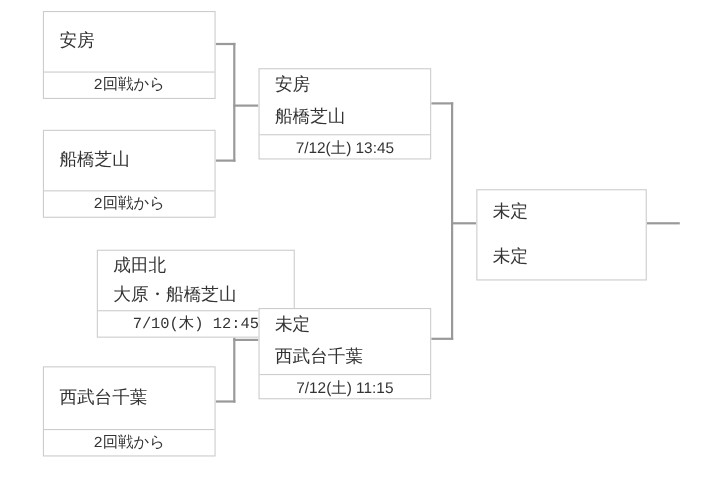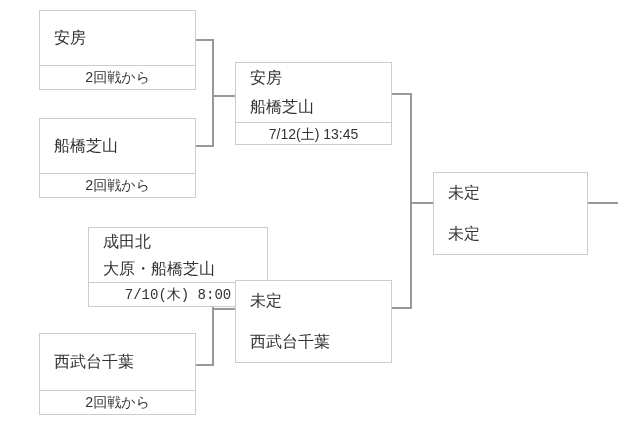--- a/index.html
+++ b/index.html
@@ -90,21 +90,21 @@
       <div class="team">船橋芝山</div>
     </div>
     <div class="footer">2回戦から</div>
   </div>
 
   <div class="box r1" style="left:55px; top:227px; width:180px; height:80px;margin-left:33px;">
     <div class="teams">
       <div class="team">成田北</div>
       <div class="team">大原・船橋芝山</div>
     </div>
-    <div class="footer">7/10(木) 8:00</div>
+    <div class="footer">7/10(木) 12:45</div>
   </div>
 
   <div class="box r1" style="left:39px; top:333px; width:157px; height:82px;">
     <div class="teams">
       <div class="team">西武台千葉</div>
     </div>
     <div class="footer">2回戦から</div>
   </div>
 
   <div class="box r2" style="left:235px; top:62px; width:157px; height:83px;">
@@ -113,20 +113,21 @@
       <div class="team">船橋芝山</div>
     </div>
     <div class="footer">7/12(土) 13:45</div>
   </div>
 
   <div class="box r2" style="left:235px; top:280px; width:157px; height:83px;">
     <div class="teams">
       <div class="team">未定</div>
       <div class="team">西武台千葉</div>
     </div>
+    <div class="footer">7/12(土) 11:15</div>
   </div>
 
   <div class="box r3" style="left:433px; top:172px; width:155px; height:83px;">
     <div class="teams">
       <div class="team">未定</div>
       <div class="team">未定</div>
     </div>
   </div>
 
 </div>

